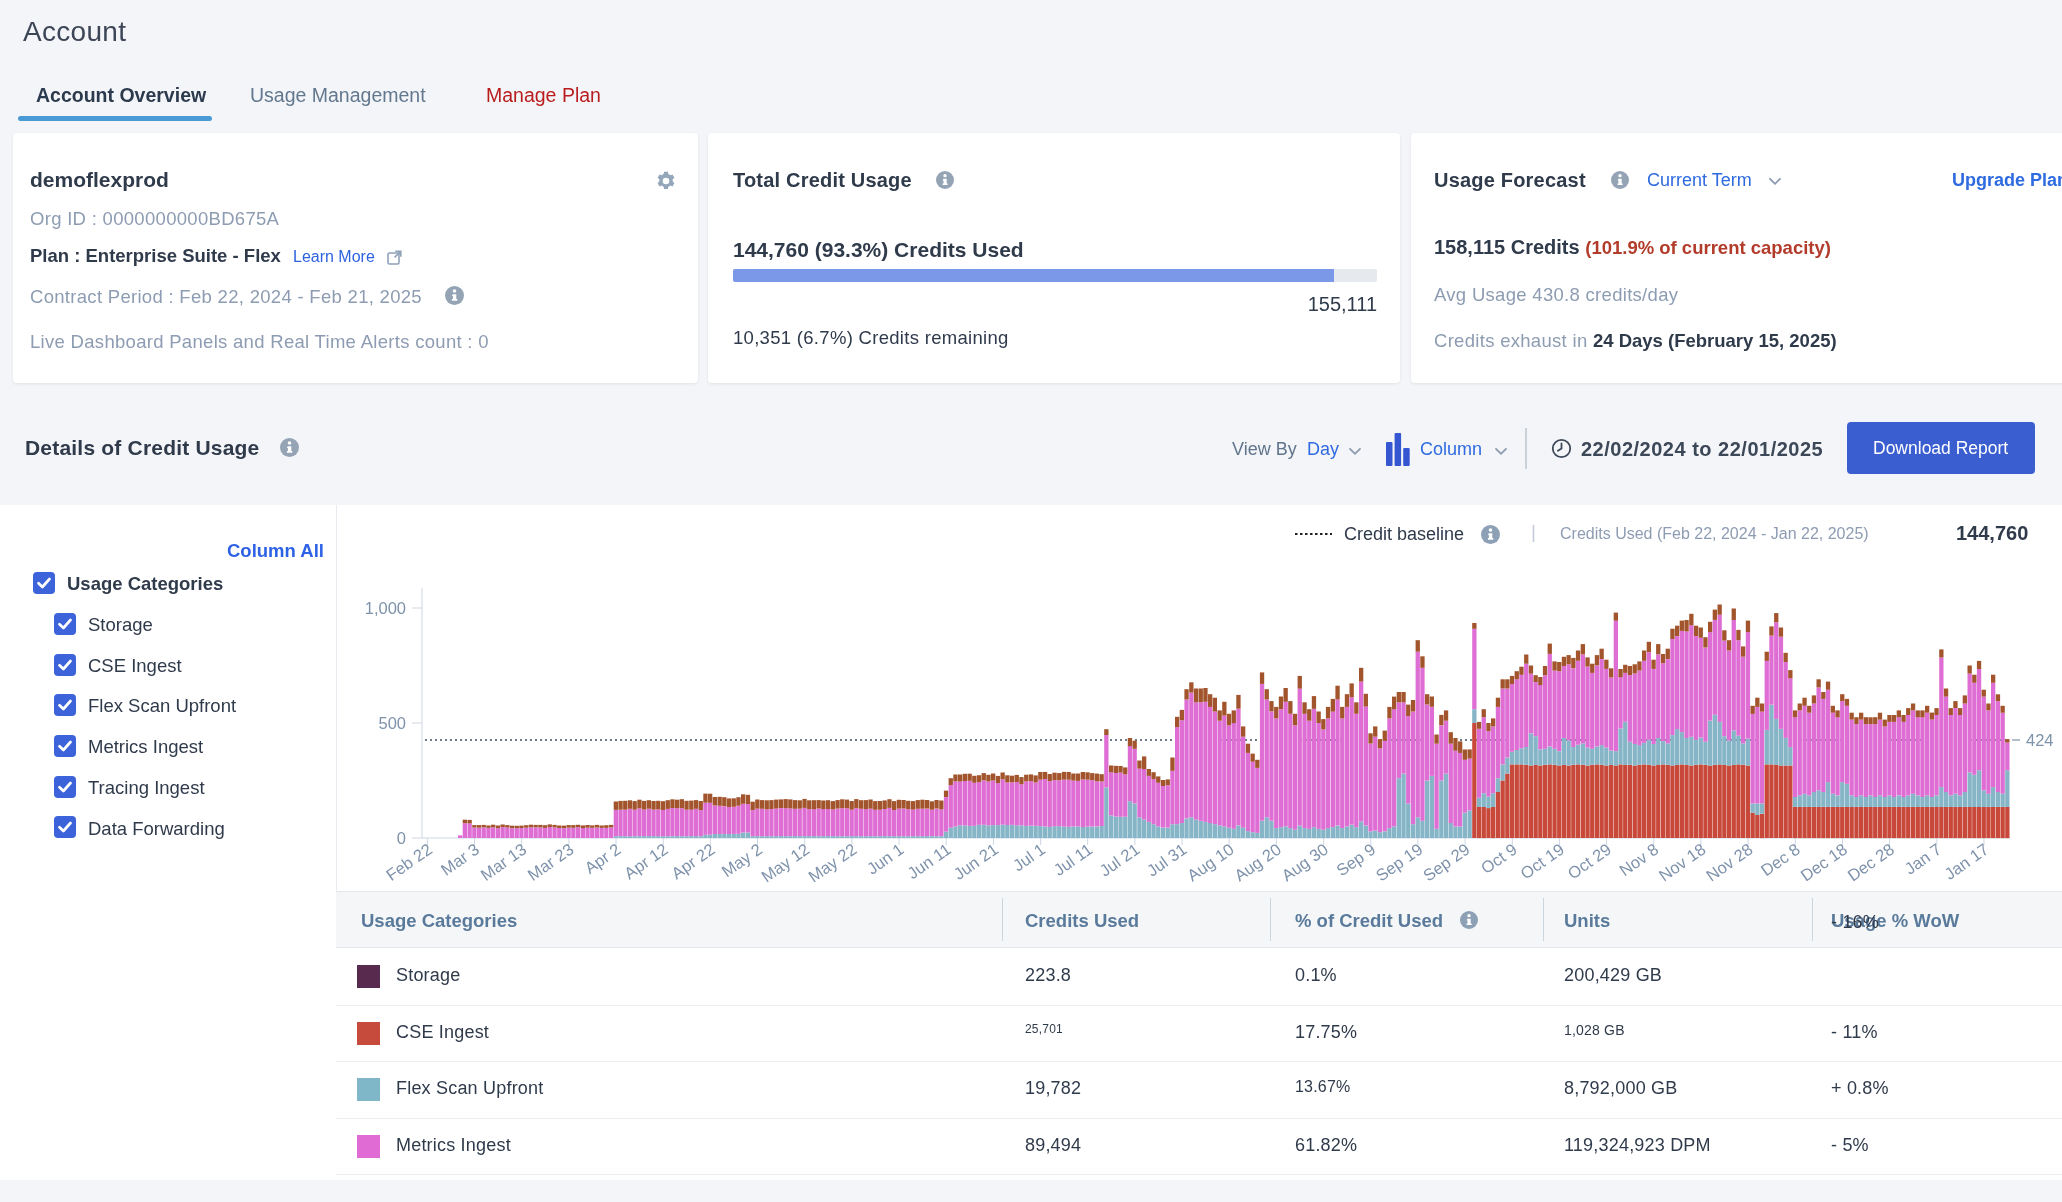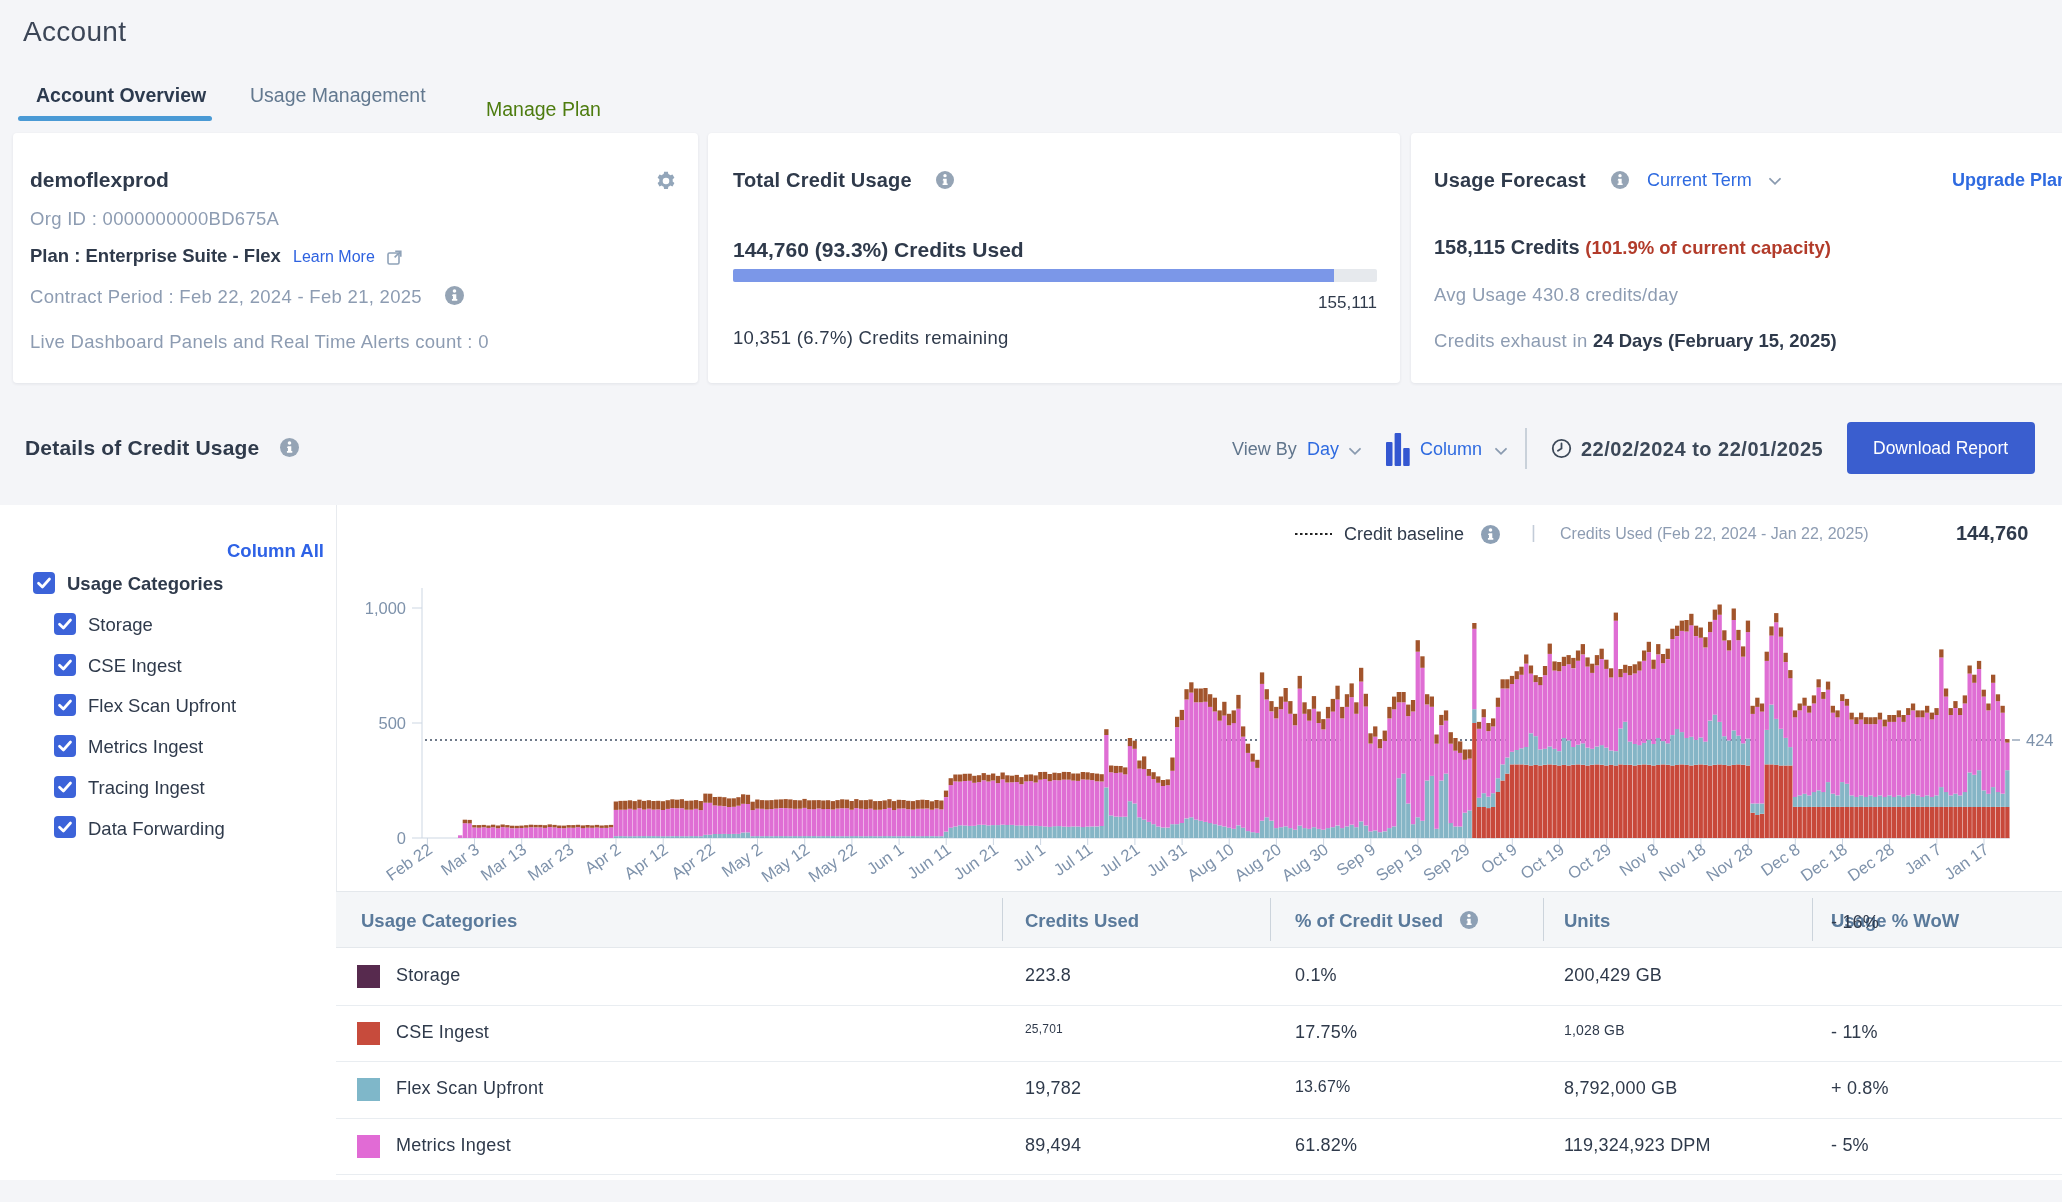--- a/index.html
+++ b/index.html
@@ -6,21 +6,21 @@
 .abs{position:absolute;white-space:nowrap}
 .card{position:absolute;background:#fff;border-radius:4px;box-shadow:0 1px 3px rgba(40,55,80,.09)}
 .dim{color:#8d9cb2;font-size:18.5px;letter-spacing:.3px}
 .dark{color:#2f3a4b}
 .blue{color:#2e62e0}
 .b{font-weight:bold}
 </style></head><body>
 <div class="abs" style="left:23px;top:16px;font-size:28px;letter-spacing:.3px;color:#3c4657">Account</div>
 <div class="abs b" style="left:36px;top:84px;font-size:19.5px;color:#2c3a4e">Account Overview</div>
 <div class="abs" style="left:250px;top:84px;font-size:19.5px;color:#62788f">Usage Management</div>
-<div class="abs" style="left:486px;top:98px;font-size:19.5px;color:#4d7c0f">Manage Plan</div>
+<div class="abs" style="left:486px;top:84px;font-size:19.5px;color:#b91c1c">Manage Plan</div>
 <div class="abs" style="left:18px;top:116px;width:194px;height:5px;background:#4a9ad5;border-radius:2.5px"></div>
 <div class="card" style="left:13px;top:133px;width:685px;height:250px"></div>
 <div class="abs b dark" style="left:30px;top:168px;font-size:21px">demoflexprod</div>
 <svg style="position:absolute;left:656px;top:171px" width="20" height="20" viewBox="0 0 20 20" fill="#93a6ba">
     <path d="M8.1 0.8 h3.8 l0.45 2.3 a7.2 7.2 0 0 1 1.95 1.12 l2.2-0.78 1.9 3.3 -1.75 1.55 a7.3 7.3 0 0 1 0 2.25 l1.75 1.55 -1.9 3.3 -2.2-0.78 a7.2 7.2 0 0 1 -1.95 1.12 l-0.45 2.3 h-3.8 l-0.45-2.3 a7.2 7.2 0 0 1 -1.95-1.12 l-2.2 0.78 -1.9-3.3 1.75-1.55 a7.3 7.3 0 0 1 0-2.25 L1.6 6.74 l1.9-3.3 2.2 0.78 A7.2 7.2 0 0 1 7.65 3.1 Z M10 6.7 a3.3 3.3 0 1 0 0 6.6 a3.3 3.3 0 0 0 0-6.6 Z"></path>
   </svg>
 <div class="abs dim" style="left:30px;top:208px">Org ID : 0000000000BD675A</div>
 <div class="abs b dark" style="left:30px;top:245px;font-size:18.5px">Plan : Enterprise Suite - Flex</div>
 <div class="abs blue" style="left:293px;top:248px;font-size:16px">Learn More</div>
 <svg style="position:absolute;left:387px;top:250px" width="15" height="15" viewBox="0 0 15 15" fill="none" stroke="#8fa2b8" stroke-width="1.6">
@@ -37,21 +37,21 @@
 <div class="card" style="left:708px;top:133px;width:692px;height:250px"></div>
 <div class="abs b dark" style="left:733px;top:169px;font-size:20px;letter-spacing:.2px">Total Credit Usage</div>
 <svg style="position:absolute;left:936px;top:171px" width="18" height="18" viewBox="0 0 17 17">
     <circle cx="8.5" cy="8.5" r="8.5" fill="#95a4b5"></circle>
     <circle cx="8.5" cy="4.4" r="1.6" fill="#fff"></circle>
     <path d="M6.9 7.3 h3.2 v4.4 h0.9 v1.6 H6.2 v-1.6 h0.9 v-2.8 h-0.9 z" fill="#fff"></path>
   </svg>
 <div class="abs b dark" style="left:733px;top:238px;font-size:21px">144,760 (93.3%) Credits Used</div>
 <div class="abs" style="left:733px;top:269px;width:644px;height:13px;background:#e6e9ed;border-radius:2px"></div>
 <div class="abs" style="left:733px;top:269px;width:601px;height:13px;background:#7b97e8;border-radius:2px 0 0 2px"></div>
-<div class="abs dark" style="left:1377px;top:293px;font-size:17px;transform:translateX(-100%)">155,111</div>
+<div class="abs dark" style="left:1377px;top:293px;font-size:20px;transform:translateX(-100%)">155,111</div>
 <div class="abs dark" style="left:733px;top:327px;font-size:18.5px;letter-spacing:.3px">10,351 (6.7%) Credits remaining</div>
 <div class="card" style="left:1411px;top:133px;width:689px;height:250px"></div>
 <div class="abs b dark" style="left:1434px;top:169px;font-size:20px;letter-spacing:.2px">Usage Forecast</div>
 <svg style="position:absolute;left:1611px;top:171px" width="18" height="18" viewBox="0 0 17 17">
     <circle cx="8.5" cy="8.5" r="8.5" fill="#95a4b5"></circle>
     <circle cx="8.5" cy="4.4" r="1.6" fill="#fff"></circle>
     <path d="M6.9 7.3 h3.2 v4.4 h0.9 v1.6 H6.2 v-1.6 h0.9 v-2.8 h-0.9 z" fill="#fff"></path>
   </svg>
 <div class="abs" style="left:1647px;top:170px;font-size:18px;color:#2e6ae0">Current Term</div>
 <svg style="position:absolute;left:1768px;top:177px" width="14" height="9" viewBox="0 0 14 9">

